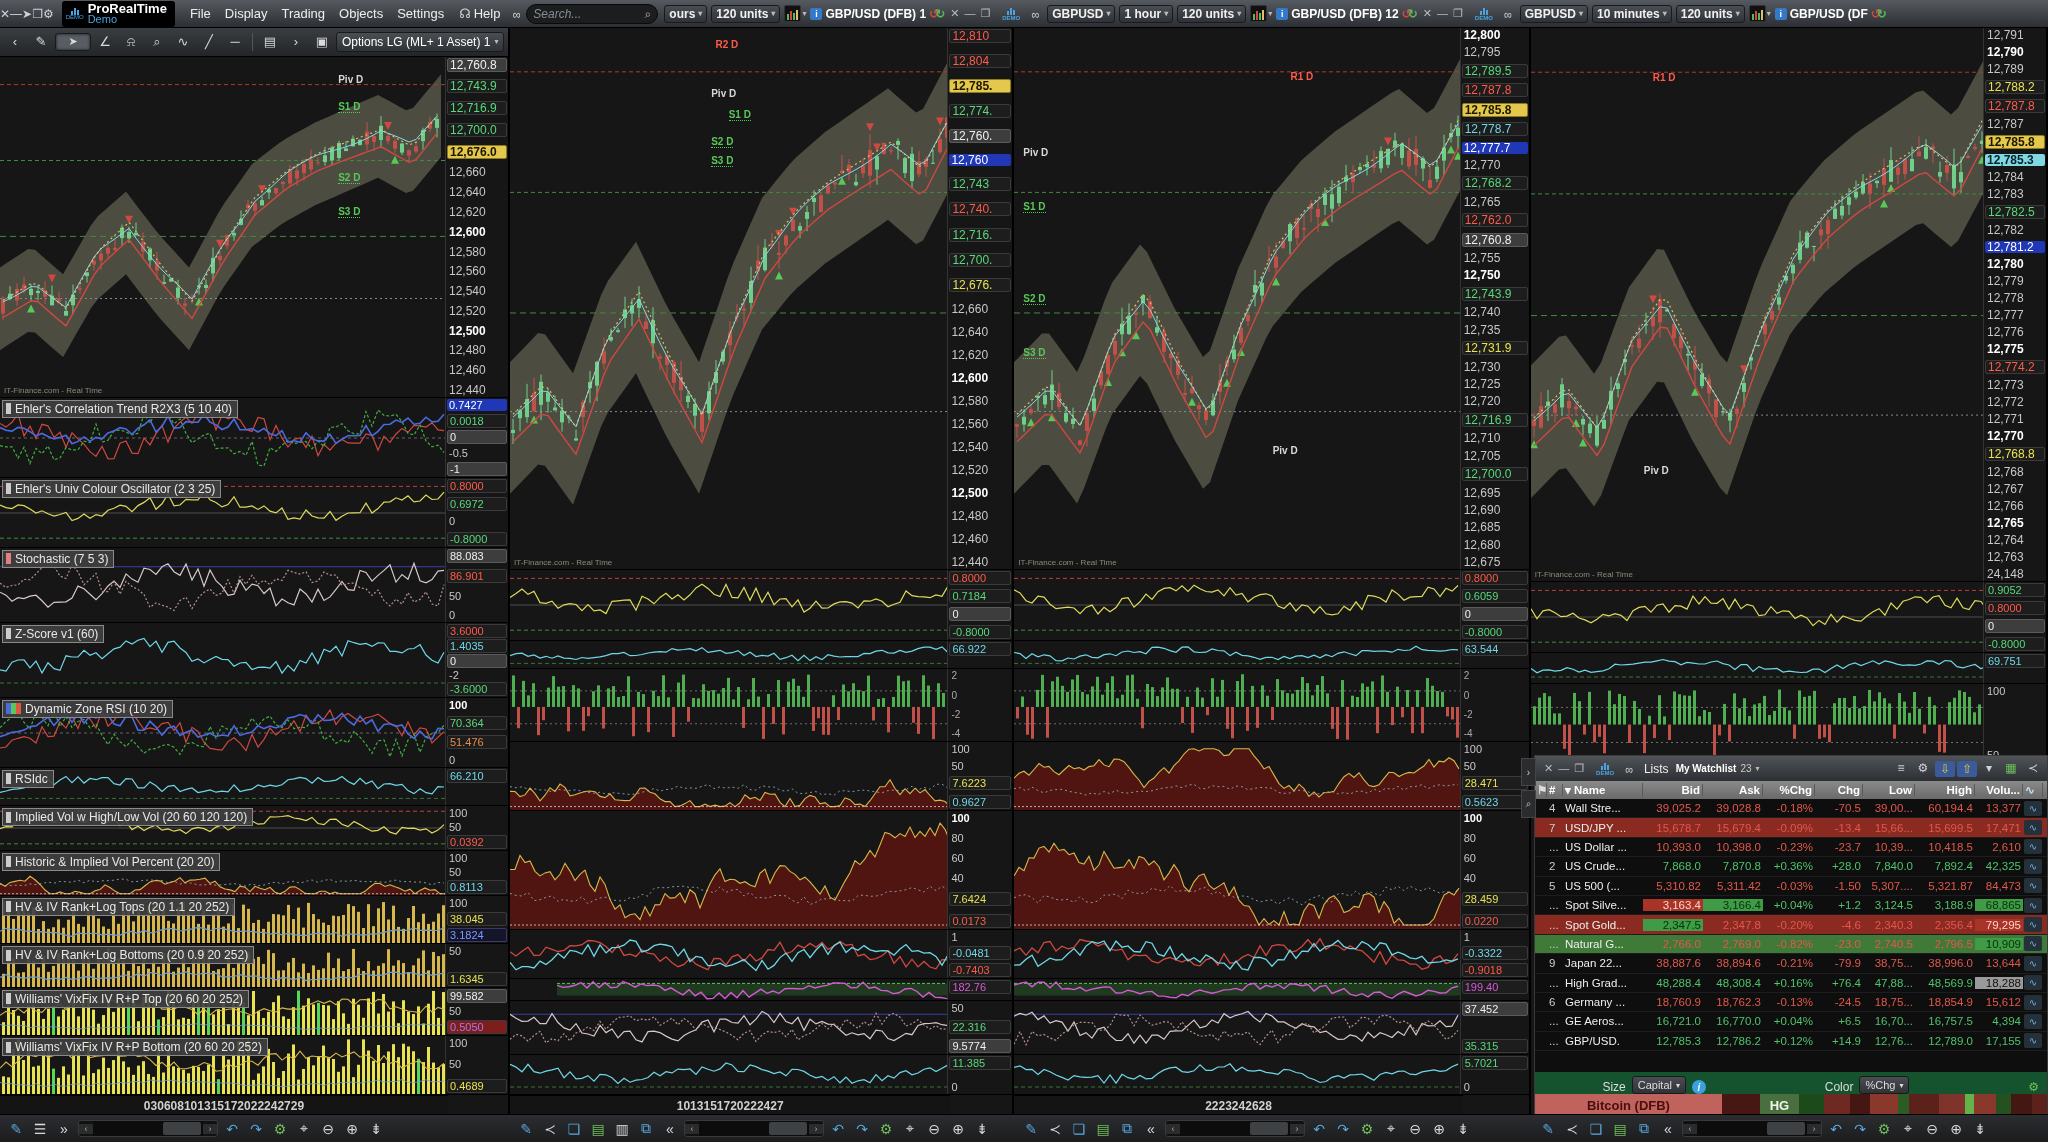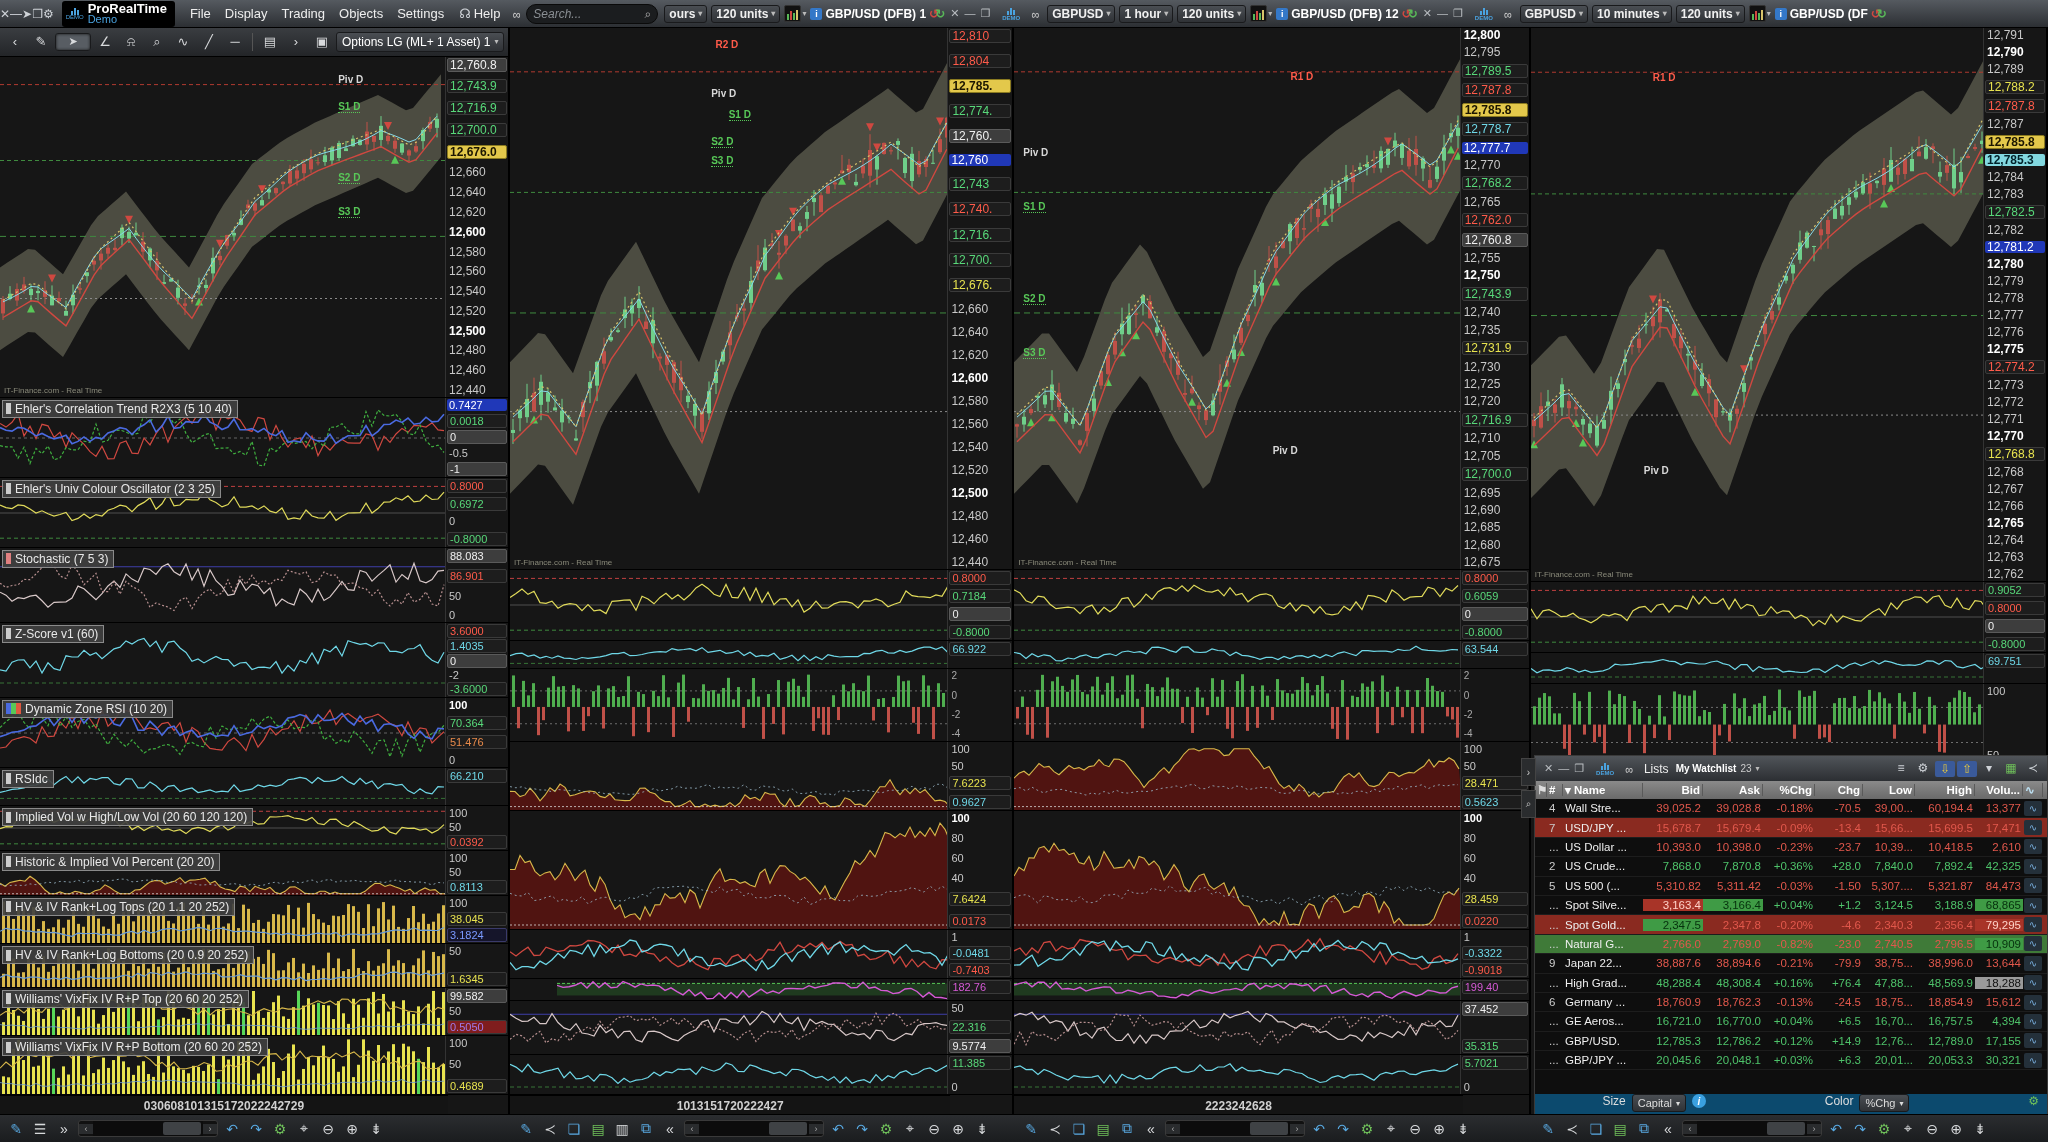--- a/index.html
+++ b/index.html
@@ -86,21 +86,21 @@
   .wl-body{flex:1;overflow:hidden;}
   .wl-row{display:grid;grid-template-columns:12px 16px 80px 60px 60px 52px 48px 52px 60px 48px 20px;height:18.4px;align-items:center;border-bottom:1px solid #1d1d1d;background:#0e0e0e;}
   .wl-row div{padding:0 2px;white-space:nowrap;overflow:hidden;}
   .num{text-align:right;}
   .up{color:#4ec36a;}.down{color:#e2584c;}
   .cell-bg-red{background:#a83428;color:#ffd2c8;}
   .cell-bg-green{background:#3f9b45;color:#06310d;}
   .cell-bg-gray{background:#9a9a9a;color:#111;}
   .row-bg-red{background:#8a2a20;}
   .row-bg-green{background:#3f7a38;}
-  .wl-foot{height:22px;display:flex;align-items:flex-start;gap:6px;color:#ddd;font-size:12px;padding:0 8px;background:#0c4a6e;flex:none;margin-top:20px;}
+  .wl-foot{height:22px;display:flex;align-items:flex-end;gap:6px;color:#ddd;font-size:12px;padding:0 8px;background:#14532d;flex:none;margin-top:20px;}
   .sel{background:linear-gradient(#4a4e53,#2f3236);border:1px solid #191a1c;border-radius:3px;padding:0 5px;font-size:11px;display:flex;align-items:center;gap:4px;height:16px;cursor:pointer;}
   .info-i{background:#3aa0e0;color:#fff;border-radius:50%;width:14px;height:14px;display:inline-flex;align-items:center;justify-content:center;font-size:10px;font-weight:bold;font-style:italic;}
   .heatmap{height:22px;display:flex;flex:none;}
   .hseg{height:100%;display:flex;align-items:center;justify-content:center;font-weight:bold;font-size:13px;overflow:hidden;white-space:nowrap;}
   .wl-side{position:absolute;left:-14px;top:2px;display:flex;flex-direction:column;gap:4px;}
   .wl-side .sbt{width:13px;height:26px;background:#2a2c2e;border:1px solid #444;color:#ccc;font-size:10px;display:flex;align-items:center;justify-content:center;cursor:pointer;}
 </style>
 </head>
 <body>
 
@@ -2087,21 +2087,21 @@
           <span class="axl">12,772</span>
           <span class="axl">12,771</span>
           <span class="axl s-b">12,770</span>
           <span class="axl s-y">12,768.8</span>
           <span class="axl">12,768</span>
           <span class="axl">12,767</span>
           <span class="axl">12,766</span>
           <span class="axl s-b">12,765</span>
           <span class="axl">12,764</span>
           <span class="axl">12,763</span>
-          <span class="axl">12,762</span>
+          <span class="axl">24,148</span>
         </div>
       </div>
       <div class="pane" style="height: 70px;">
         <div class="plot">
           <svg width="456" height="70">
             <line x1="0" y1="8.4" x2="456" y2="8.4" stroke="#c04040" stroke-width="1" stroke-dasharray="4,3"></line>
             <line x1="0" y1="60.199999999999996" x2="456" y2="60.199999999999996" stroke="#3f8a3f" stroke-width="1" stroke-dasharray="4,3"></line>
             <line x1="0" y1="35" x2="456" y2="35" stroke="#777" stroke-width="0.6"></line>
             <polyline points="0.0,26.8 6.0,36.8 12.0,28.8 18.0,27.6 24.0,30.7 30.0,34.7 36.0,34.1 42.0,31.3 48.0,36.0 54.0,37.9 60.0,40.7 66.0,37.2 72.0,32.3 78.0,33.9 84.0,31.7 90.0,33.3 96.0,38.5 102.0,28.8 108.0,25.4 114.0,24.3 120.0,30.1 126.0,23.2 132.0,21.9 138.0,30.2 144.0,23.7 150.0,24.2 156.0,27.1 162.0,14.1 168.0,22.0 174.0,14.6 180.0,21.1 186.0,21.3 192.0,16.6 198.0,27.4 204.0,17.1 210.0,26.7 216.0,22.3 222.0,23.9 228.0,33.7 234.0,32.8 240.0,24.7 246.0,31.3 252.0,28.8 258.0,29.3 264.0,36.5 270.0,33.2 276.0,36.0 282.0,43.7 288.0,38.4 294.0,42.5 300.0,32.3 306.0,40.2 312.0,34.0 318.0,36.2 324.0,38.3 330.0,39.1 336.0,34.0 342.0,29.7 348.0,26.7 354.0,33.2 360.0,21.0 366.0,27.2 372.0,19.3 378.0,17.5 384.0,14.8 390.0,15.4 396.0,20.8 402.0,15.0 408.0,13.6 414.0,23.2 420.0,25.7 426.0,16.1 432.0,25.8 438.0,27.6 444.0,18.7 450.0,19.5 456.0,27.9" fill="none" stroke="#e0da5a" stroke-width="1.2"></polyline>
           </svg>
@@ -2475,20 +2475,37 @@
     <span class="info-i">i</span>
     <span style="flex:2"></span>
     <span>Color</span>
     <span class="sel">
         <span>%Chg</span>
         <span style="font-size:8px;">▾</span>
       </span>
     <span style="flex:2"></span>
     <span style="color:#6fc05a;">⚙</span>
   </div>
+  <div class="heatmap" id="wl-heatmap">
+      <div class="hseg" style="width: 36.5%; background: rgb(192, 99, 93); color: rgb(74, 15, 12);">Bitcoin (DFB)</div>
+      <div class="hseg" style="width: 7.5%; background: rgb(71, 23, 19);"></div>
+      <div class="hseg" style="width: 7.5%; background: rgb(74, 111, 62); color: rgb(238, 244, 232);">HG</div>
+      <div class="hseg" style="width: 5%; background: rgb(29, 74, 26);"></div>
+      <div class="hseg" style="width: 5%; background: rgb(110, 42, 34);"></div>
+      <div class="hseg" style="width: 4%; background: rgb(68, 23, 18);"></div>
+      <div class="hseg" style="width: 5.5%; background: rgb(138, 56, 44);"></div>
+      <div class="hseg" style="width: 2%; background: rgb(42, 92, 36);"></div>
+      <div class="hseg" style="width: 6%; background: rgb(92, 33, 27);"></div>
+      <div class="hseg" style="width: 5%; background: rgb(126, 52, 42);"></div>
+      <div class="hseg" style="width: 1.8%; background: rgb(99, 179, 77);"></div>
+      <div class="hseg" style="width: 4.2%; background: rgb(138, 56, 44);"></div>
+      <div class="hseg" style="width: 3%; background: rgb(36, 81, 31);"></div>
+      <div class="hseg" style="width: 4%; background: rgb(68, 23, 18);"></div>
+      <div class="hseg" style="width: 3%; background: rgb(92, 33, 27);"></div>
+    </div>
 </div>
 
 <div class="bottombar" id="bottombar">
     <div class="bgroup" style="left: 0px;">
       <span class="bico blue">✎</span>
       <span class="bico">☰</span>
       <span class="bico">»</span>
       <span class="scrollw">
         <span class="sbtn">‹</span>
         <span class="track">

